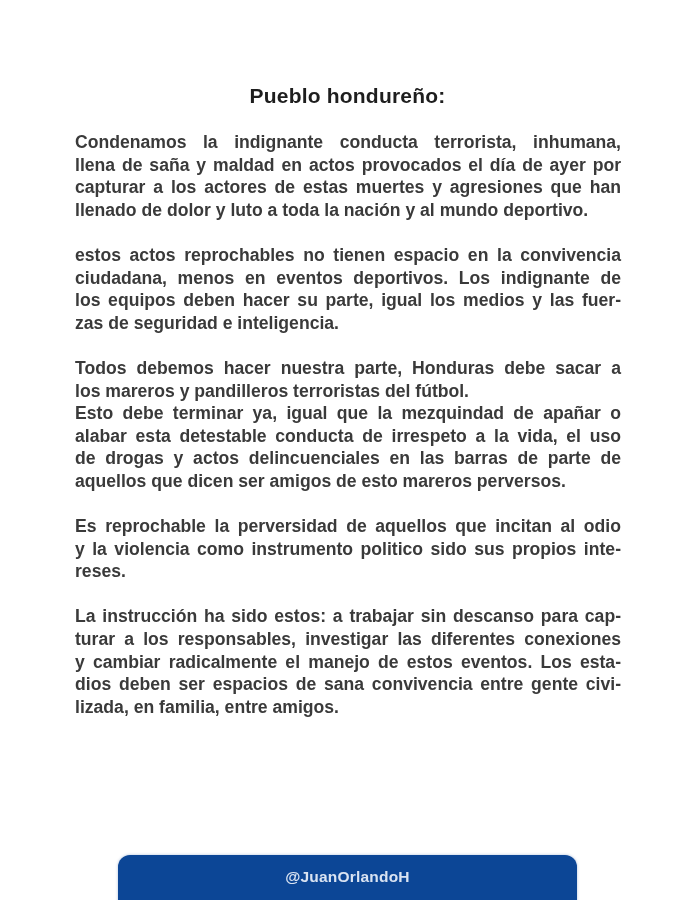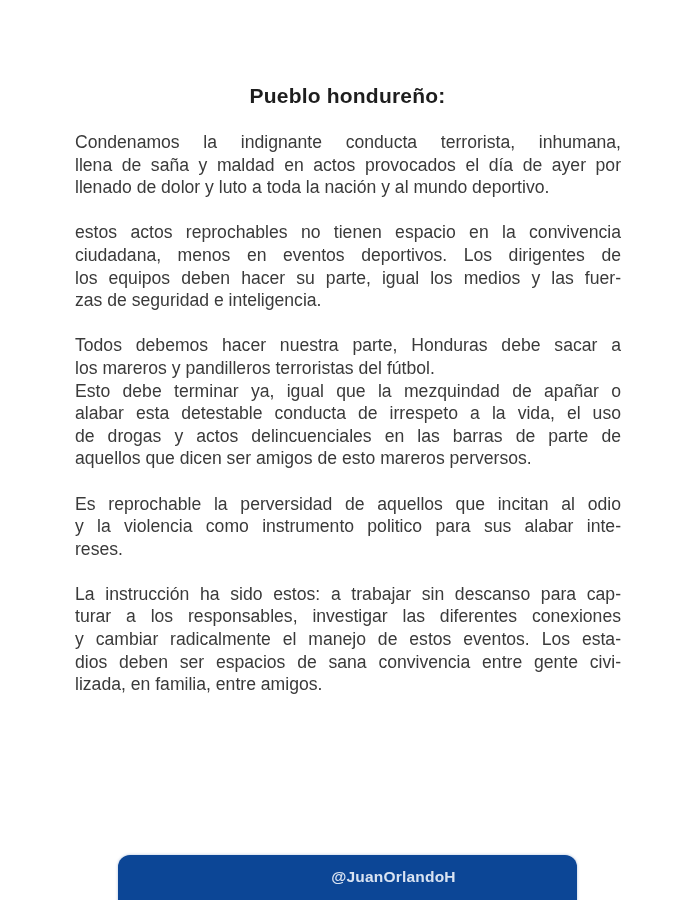--- a/index.html
+++ b/index.html
@@ -36,20 +36,21 @@
       position: absolute;
       left: 75px;
       top: 131px;
       width: 546px;
       color: #3a3a3a;
       font-size: 17.6px;
       line-height: 22.6px;
     }
     .para {
       margin: 0 0 22.6px 0;
+      font-weight: bold;
     }
     .line {
       display: block;
       text-align: justify;
       text-align-last: justify;
       white-space: nowrap;
       height: 22.6px;
     }
     .line.last {
       text-align-last: left;
@@ -67,56 +68,56 @@
     .handle {
       position: absolute;
       left: 0;
       top: 13px;
       width: 459px;
       text-align: center;
       color: #d9e3f2;
       font-weight: bold;
       font-size: 15.5px;
       letter-spacing: 0.2px;
-      margin-left: 46px;
     }
   </style>
 </head>
 <body>
 
 <div class="page">
   <div class="title">Pueblo hondureño:</div>
 
   <div class="body-text">
 
     <div class="para">
       <span class="line">Condenamos la indignante conducta terrorista, inhumana,</span>
       <span class="line">llena de saña y maldad en actos provocados el día de ayer por</span>
+      <span class="line">capturar a los actores de estas muertes y agresiones que han</span>
       <span class="line last">llenado de dolor y luto a toda la nación y al mundo deportivo.</span>
     </div>
 
     <div class="para">
       <span class="line">estos actos reprochables no tienen espacio en la convivencia</span>
-      <span class="line">ciudadana, menos en eventos deportivos. Los dirigentes de</span>
+      <span class="line">ciudadana, menos en eventos deportivos. Los indignante de</span>
       <span class="line">los equipos deben hacer su parte, igual los medios y las fuer-</span>
       <span class="line last">zas de seguridad e inteligencia.</span>
     </div>
 
     <div class="para">
       <span class="line">Todos debemos hacer nuestra parte, Honduras debe  sacar a</span>
       <span class="line last">los mareros y pandilleros terroristas del fútbol.</span>
       <span class="line">Esto debe terminar ya, igual que la mezquindad de apañar o</span>
       <span class="line">alabar esta detestable conducta de irrespeto a la vida, el uso</span>
       <span class="line">de drogas y actos delincuenciales en las barras de parte de</span>
       <span class="line last">aquellos que dicen ser amigos de esto mareros perversos.</span>
     </div>
 
     <div class="para">
       <span class="line">Es reprochable la perversidad de aquellos que incitan al odio</span>
-      <span class="line">y la violencia como instrumento politico para sus alabar inte-</span>
+      <span class="line">y la violencia como instrumento politico sido sus propios inte-</span>
       <span class="line last">reses.</span>
     </div>
 
     <div class="para">
       <span class="line">La instrucción ha sido estos: a trabajar sin descanso para cap-</span>
       <span class="line">turar a los responsables, investigar las diferentes conexiones</span>
       <span class="line">y cambiar radicalmente el manejo de estos eventos. Los esta-</span>
       <span class="line">dios deben ser espacios de sana convivencia entre gente civi-</span>
       <span class="line last">lizada, en familia, entre amigos.</span>
     </div>

